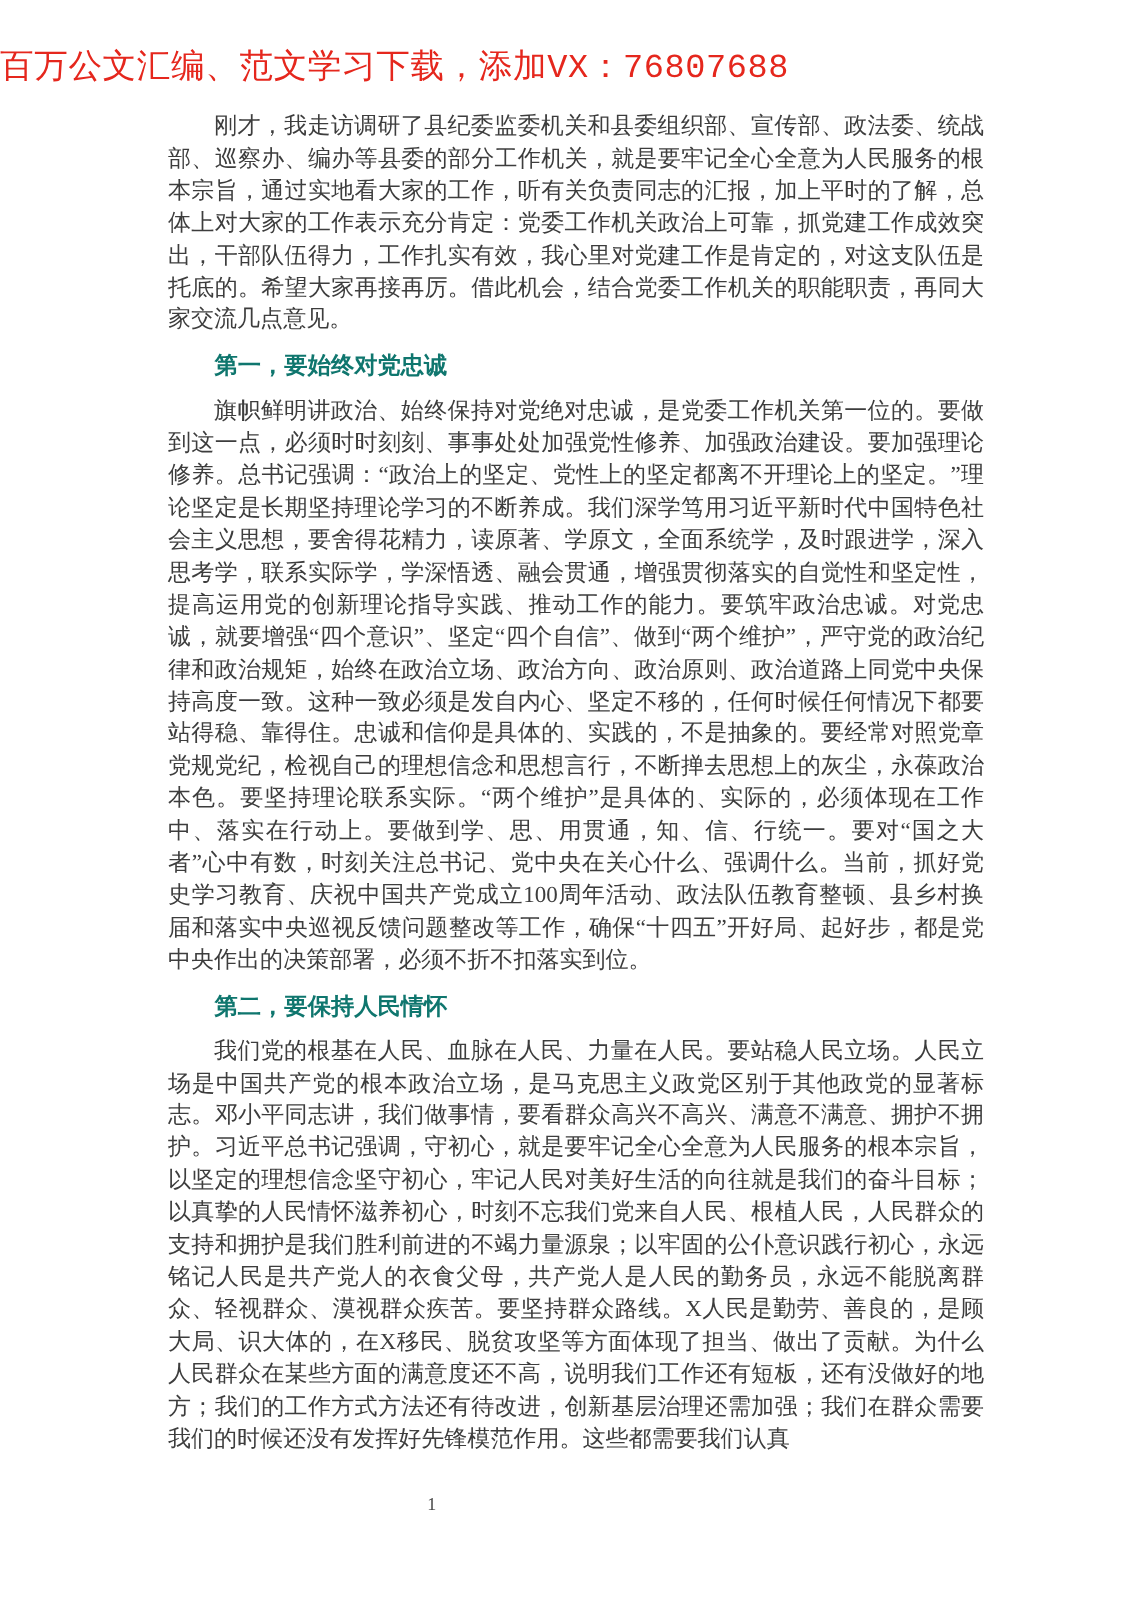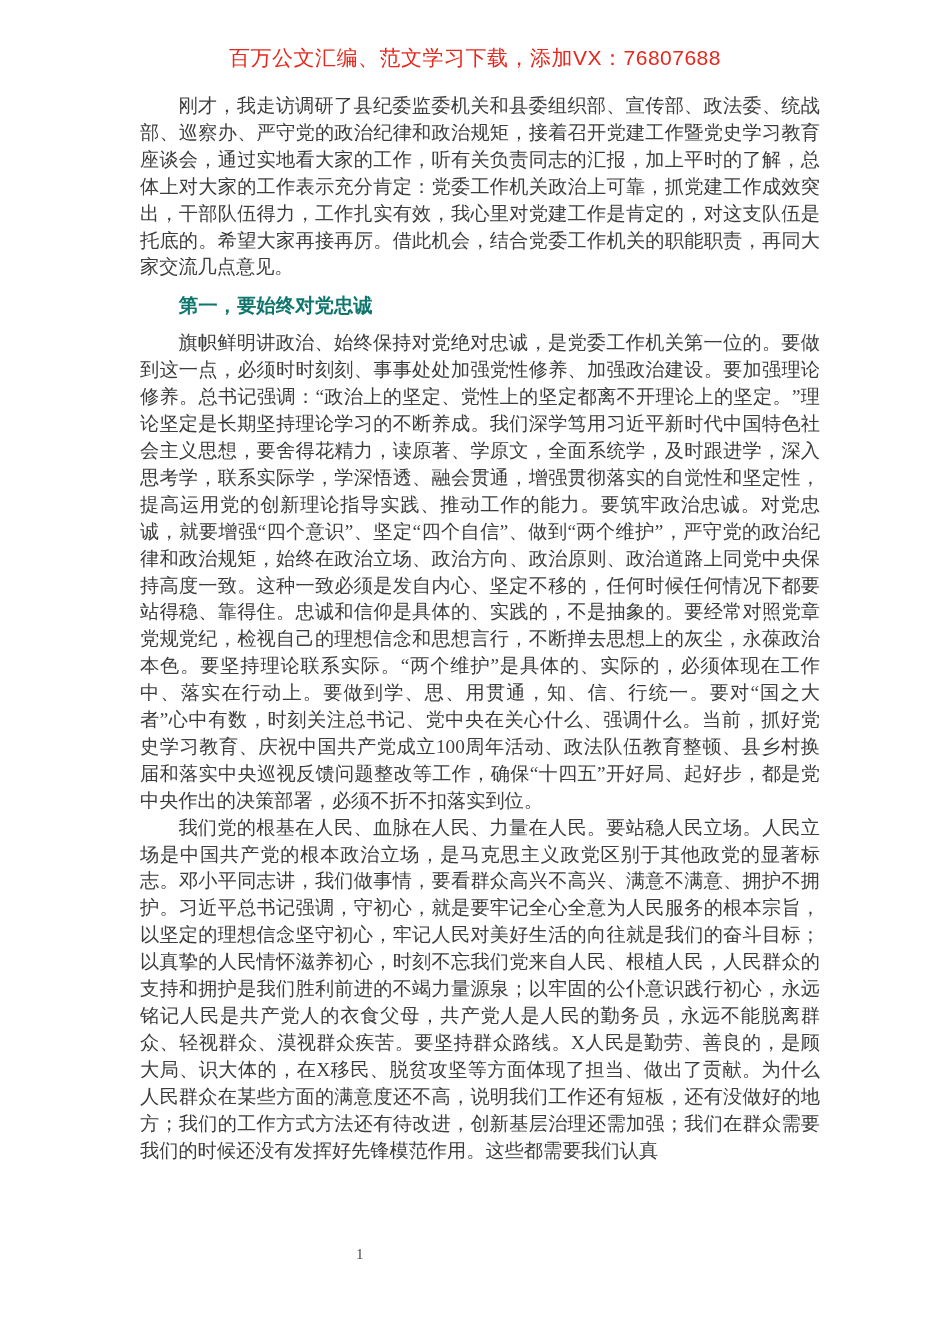--- a/index.html
+++ b/index.html
@@ -6,23 +6,23 @@
   body {
     width: 950px;
     height: 1344px;
     background: #ffffff;
     position: relative;
     font-family: "Liberation Serif", "DejaVu Serif", serif;
     overflow: hidden;
   }
   .promo-header {
     padding-top: 44px;
-    text-align: center;
-    font-family: Liberation Sans, sans-serif;
-    font-size: 21px;
+    text-align: left;
+    font-family: Liberation Mono, monospace;
+    font-size: 28px;
     line-height: 28px;
     color: #e5271d;
     letter-spacing: 0.5px;
   }
   .doc-body {
     width: 680px;
     margin-left: 140px;
     margin-top: 21px;
   }
   .para {
@@ -51,23 +51,24 @@
     color: #4a4a4a;
     font-family: "Liberation Serif", "DejaVu Serif", serif;
   }
 </style>
 </head>
 <body>
 
 <div class="promo-header">百万公文汇编、范文学习下载，添加VX：76807688</div>
 
 <div class="doc-body">
-  <p class="para">刚才，我走访调研了县纪委监委机关和县委组织部、宣传部、政法委、统战部、巡察办、严守党的政治纪律和政治规矩，接着召开党建工作暨党史学习教育座谈会，通过实地看大家的工作，听有关负责同志的汇报，加上平时的了解，总体上对大家的工作表示充分肯定：党委工作机关政治上可靠，抓党建工作成效突出，干部队伍得力，工作扎实有效，我心里对党建工作是肯定的，对这支队伍是托底的。希望大家再接再厉。借此机会，结合党委工作机关的职能职责，再同大家交流几点意见。</p>
+  <p class="para">刚才，我走访调研了县纪委监委机关和县委组织部、宣传部、政法委、统战部、巡察办、编办等县委的部分工作机关，就是要牢记全心全意为人民服务的根本宗旨，通过实地看大家的工作，听有关负责同志的汇报，加上平时的了解，总体上对大家的工作表示充分肯定：党委工作机关政治上可靠，抓党建工作成效突出，干部队伍得力，工作扎实有效，我心里对党建工作是肯定的，对这支队伍是托底的。希望大家再接再厉。借此机会，结合党委工作机关的职能职责，再同大家交流几点意见。</p>
 
   <h2 class="heading">第一，要始终对党忠诚</h2>
 
   <p class="para">旗帜鲜明讲政治、始终保持对党绝对忠诚，是党委工作机关第一位的。要做到这一点，必须时时刻刻、事事处处加强党性修养、加强政治建设。要加强理论修养。总书记强调：“政治上的坚定、党性上的坚定都离不开理论上的坚定。”理论坚定是长期坚持理论学习的不断养成。我们深学笃用习近平新时代中国特色社会主义思想，要舍得花精力，读原著、学原文，全面系统学，及时跟进学，深入思考学，联系实际学，学深悟透、融会贯通，增强贯彻落实的自觉性和坚定性，提高运用党的创新理论指导实践、推动工作的能力。要筑牢政治忠诚。对党忠诚，就要增强“四个意识”、坚定“四个自信”、做到“两个维护”，严守党的政治纪律和政治规矩，始终在政治立场、政治方向、政治原则、政治道路上同党中央保持高度一致。这种一致必须是发自内心、坚定不移的，任何时候任何情况下都要站得稳、靠得住。忠诚和信仰是具体的、实践的，不是抽象的。要经常对照党章党规党纪，检视自己的理想信念和思想言行，不断掸去思想上的灰尘，永葆政治本色。要坚持理论联系实际。“两个维护”是具体的、实际的，必须体现在工作中、落实在行动上。要做到学、思、用贯通，知、信、行统一。要对“国之大者”心中有数，时刻关注总书记、党中央在关心什么、强调什么。当前，抓好党史学习教育、庆祝中国共产党成立100周年活动、政法队伍教育整顿、县乡村换届和落实中央巡视反馈问题整改等工作，确保“十四五”开好局、起好步，都是党中央作出的决策部署，必须不折不扣落实到位。</p>
 
+  <h2 class="heading">第二，要保持人民情怀</h2>
 
   <p class="para">我们党的根基在人民、血脉在人民、力量在人民。要站稳人民立场。人民立场是中国共产党的根本政治立场，是马克思主义政党区别于其他政党的显著标志。邓小平同志讲，我们做事情，要看群众高兴不高兴、满意不满意、拥护不拥护。习近平总书记强调，守初心，就是要牢记全心全意为人民服务的根本宗旨，以坚定的理想信念坚守初心，牢记人民对美好生活的向往就是我们的奋斗目标；以真挚的人民情怀滋养初心，时刻不忘我们党来自人民、根植人民，人民群众的支持和拥护是我们胜利前进的不竭力量源泉；以牢固的公仆意识践行初心，永远铭记人民是共产党人的衣食父母，共产党人是人民的勤务员，永远不能脱离群众、轻视群众、漠视群众疾苦。要坚持群众路线。X人民是勤劳、善良的，是顾大局、识大体的，在X移民、脱贫攻坚等方面体现了担当、做出了贡献。为什么人民群众在某些方面的满意度还不高，说明我们工作还有短板，还有没做好的地方；我们的工作方式方法还有待改进，创新基层治理还需加强；我们在群众需要我们的时候还没有发挥好先锋模范作用。这些都需要我们认真</p>
 </div>
 
 <div class="page-number">1</div>
 
 </body></html>

